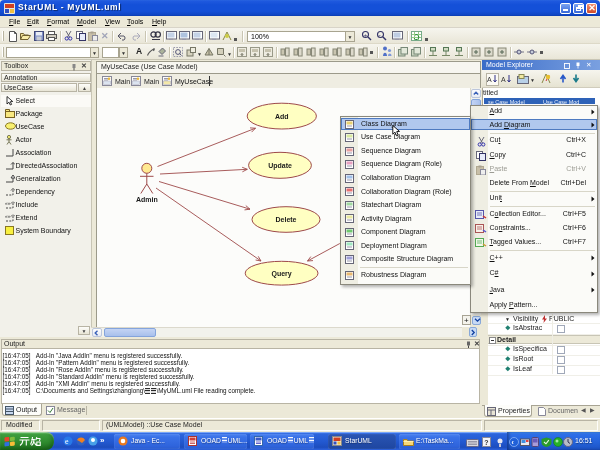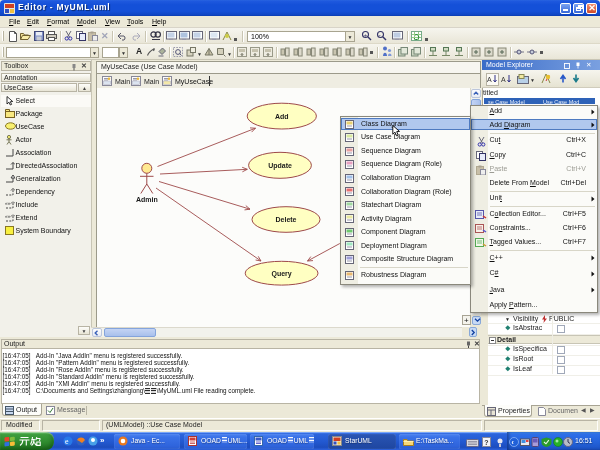--- a/index.html
+++ b/index.html
@@ -7,21 +7,21 @@
 u{text-decoration:underline;}
 </style></head><body>
 
 <div class="abs" style="left:0;top:0;width:600px;height:16px;background:linear-gradient(180deg,#2964E0 0%,#1E58DE 8%,#1450D8 30%,#1450D8 70%,#0F46C4 92%,#0A3CB0 100%);border-radius:4px 4px 0 0;"></div>
 <svg class="abs" width="11" height="11" style="left:4px;top:3px;">
     <rect x="0" y="0" width="11" height="11" fill="#E8E4DC" rx="1"></rect>
     <rect x="1" y="1" width="9" height="4" fill="#D04020"></rect>
     <rect x="1" y="6" width="4" height="4" fill="#3050C0"></rect>
     <rect x="6" y="6" width="4" height="4" fill="#F0C040"></rect>
   </svg>
-<div class="abs" style="left:18px;top:3px;font-size:8.5px;color:#fff;font-weight:bold;white-space:nowrap;line-height:9.5px;letter-spacing:0.7px;text-shadow:1px 1px 1px rgba(0,0,0,0.5);">Editor - MyUML.uml</div>
+<div class="abs" style="left:18px;top:3px;font-size:8.5px;color:#fff;font-weight:bold;white-space:nowrap;line-height:9.5px;letter-spacing:0.7px;text-shadow:1px 1px 1px rgba(0,0,0,0.5);">StarUML - MyUML.uml</div>
 <div class="abs" style="left:559.5px;top:2.5px;width:11.5px;height:11.5px;background:linear-gradient(180deg,#7BA3F0,#3667D8);border:1px solid #fff;border-radius:2px;">
     <div style="position:absolute;left:2px;bottom:2px;width:5px;height:2px;background:#fff;"></div>
   </div>
 <div class="abs" style="left:572.5px;top:2.5px;width:11.5px;height:11.5px;background:linear-gradient(180deg,#7BA3F0,#3667D8);border:1px solid #fff;border-radius:2px;">
     <div style="position:absolute;left:2px;top:3px;width:5px;height:4px;border:1px solid #fff;border-top:2px solid #fff;"></div>
     <div style="position:absolute;left:4px;top:1px;width:5px;height:4px;border:1px solid #fff;border-top:2px solid #fff;"></div>
   </div>
 <div class="abs" style="left:585.5px;top:2.5px;width:11.5px;height:11.5px;background:linear-gradient(180deg,#F09070,#D04A28);border:1px solid #fff;border-radius:2px;">
     <div style="position:absolute;left:0px;top:-1px;width:11px;text-align:center;color:#fff;font-size:9px;font-weight:bold;">✕</div>
   </div>

